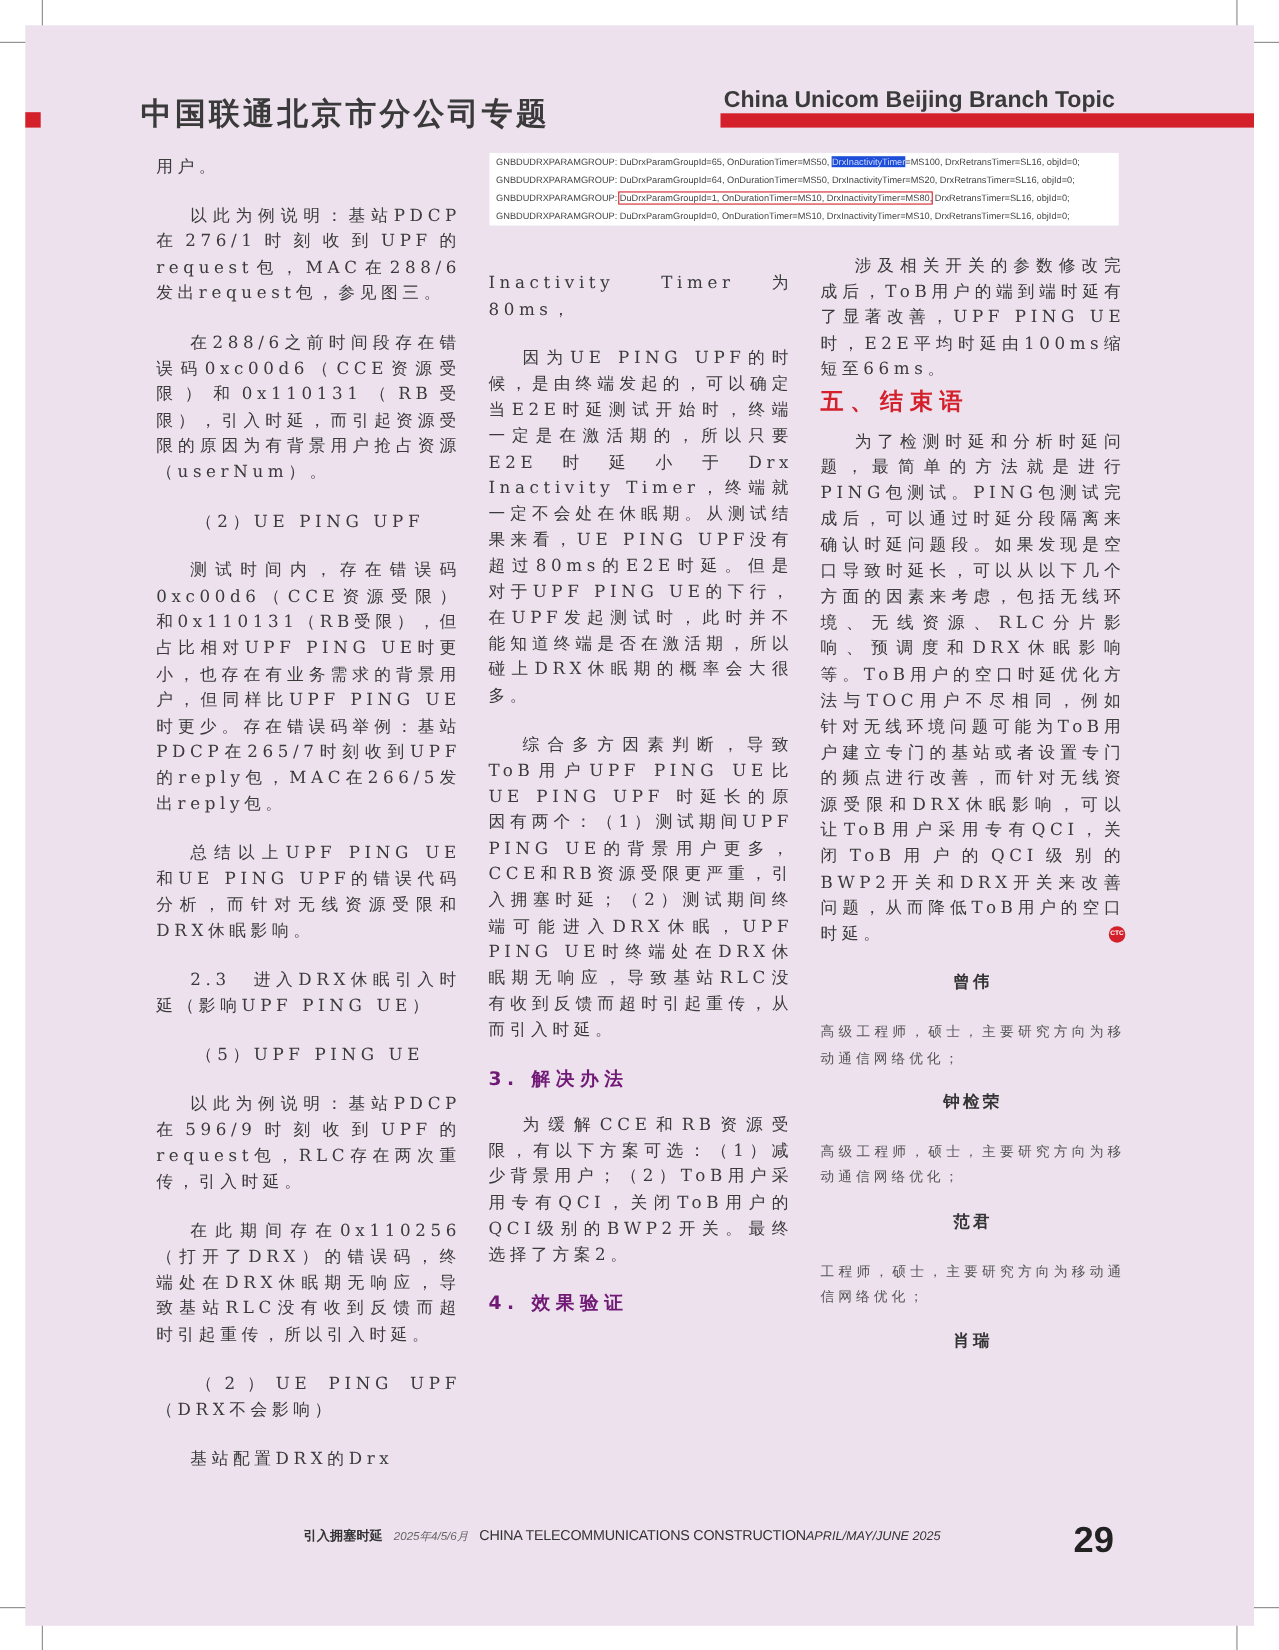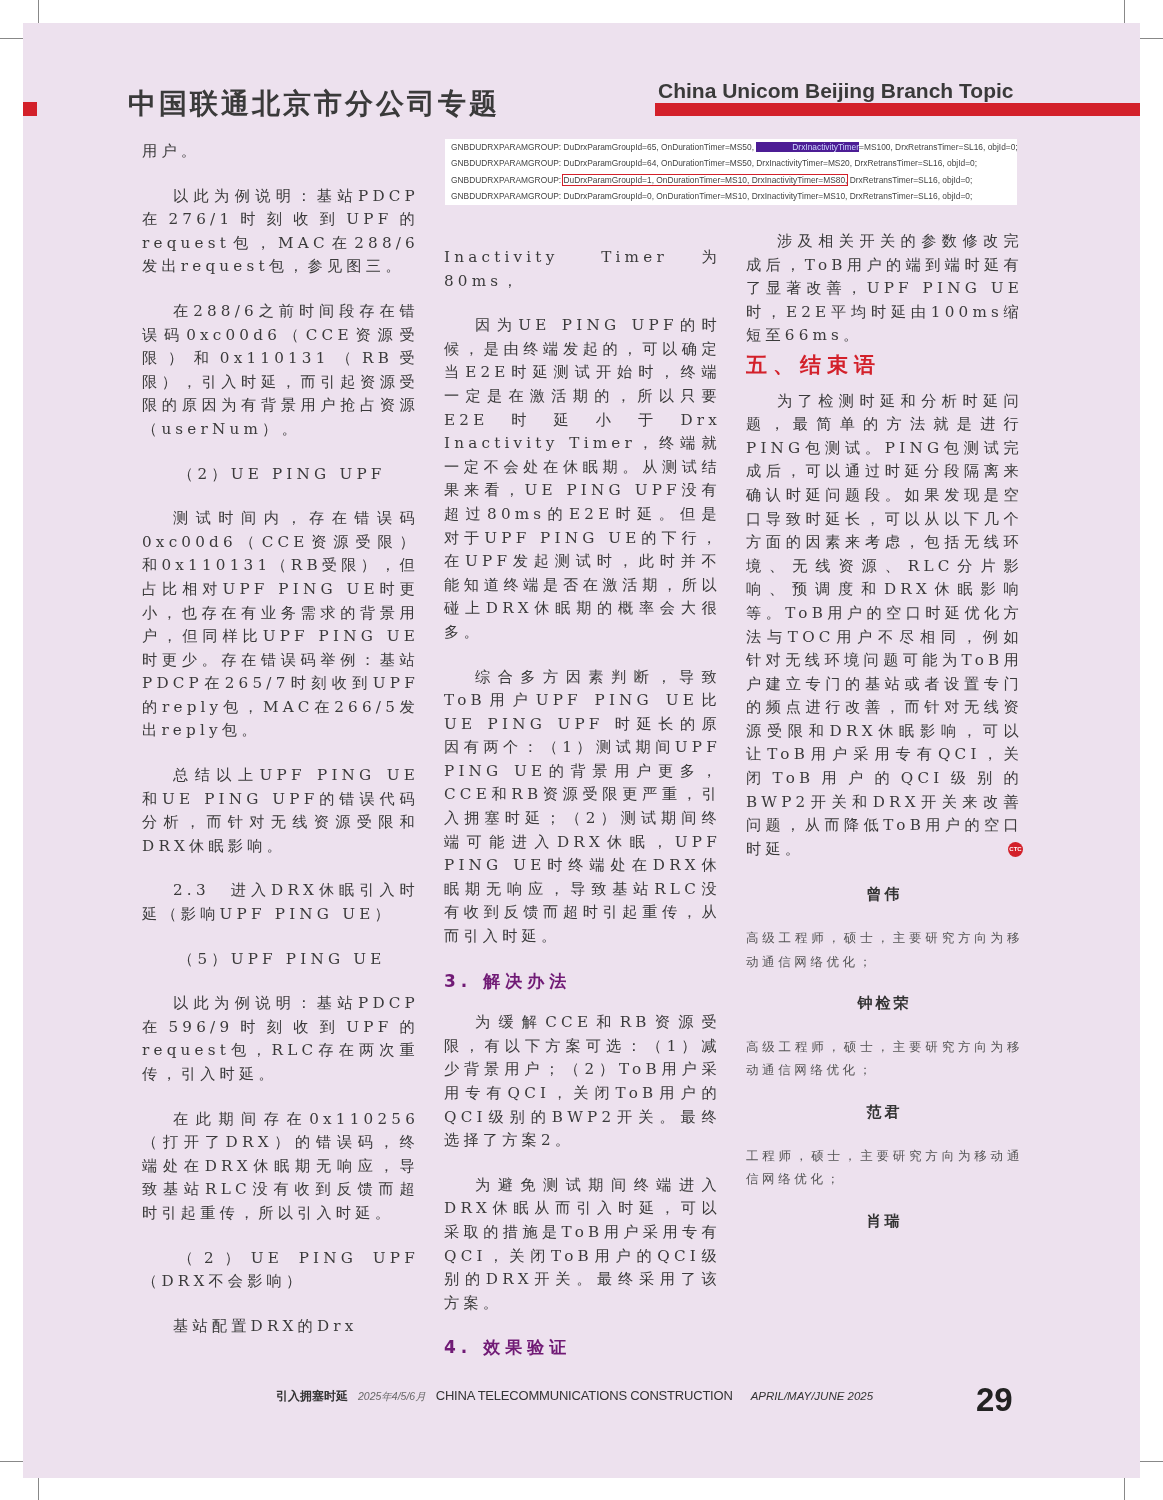--- a/index.html
+++ b/index.html
@@ -23,38 +23,38 @@
   .c3 { left:746px; top:230px; width:277px; }
 
   .h-orange { font-family:"DejaVu Sans", sans-serif; color:#701a75; font-weight:bold; font-size:17px;
               letter-spacing:5px; margin:4px 0 18px 0; }
   .h-red { font-family:"DejaVu Sans", sans-serif; color:#d3202a; font-weight:bold; font-size:21px;
            letter-spacing:6px; margin:0 0 12px 0; }
 
   .figure { position:absolute; left:445px; top:139px; width:572px; height:66px; background:#ffffff; }
   .fig-line { font-family:"Liberation Sans", sans-serif; font-size:8.4px; line-height:16.3px; color:#444;
               white-space:nowrap; padding-left:6px; letter-spacing:0; }
-  .fig-hl { background:#4c1d95; color:#cfd8ff;padding-left:36px; }
+  .fig-hl { background:#1d4ed8; color:#cfd8ff; }
   .fig-box { outline:1.5px solid #d3202a; }
 
   .ctc { display:inline-block; width:15px; height:15px; border-radius:50%; background:#d3202a; color:#fff;
          font-family:"Liberation Sans", sans-serif; font-size:6px; font-weight:bold; line-height:15px;
          text-align:center; letter-spacing:0; float:right; margin-top:4px; text-indent:0; }
 
-  .author-name { font-family:Liberation Sans, sans-serif; font-weight:bold; color:#333; font-size:15px;
+  .author-name { font-family:Liberation Serif, serif; font-weight:bold; color:#333; font-size:15px;
                  letter-spacing:3px; text-align:center; margin:18px 0 20px 0; }
   .author-bio { font-family:"DejaVu Sans", sans-serif; font-size:12.5px; line-height:23.6px; color:#555;
                 letter-spacing:3.6px; margin:0 0 14px 0; }
 
   .footer { position:absolute; top:1388px; left:276px; font-family:"Liberation Sans", sans-serif; color:#333;
             font-size:12.5px; white-space:nowrap; }
   .f-cn { font-family:"DejaVu Sans", sans-serif; font-weight:bold; font-size:12px; }
   .f-date { font-style:italic; color:#666; font-size:10.5px; margin:0 10px 0 10px; }
   .f-en { font-size:13px; letter-spacing:-0.2px; }
-  .f-month { font-style:italic; font-size:11.5px; margin-left:18px; }
+  .f-month { font-style:italic; font-size:11.5px; margin-left:0; }
   .pageno { position:absolute; left:976px; top:1381px; font-family:"Liberation Sans", sans-serif; font-weight:bold;
             font-size:33px; color:#222; }
 </style>
 </head>
 <body>
 
 <div class="crop" style="left:38px;top:0;width:1px;height:27px;"></div>
 <div class="crop" style="left:0;top:38px;width:27px;height:1px;"></div>
 <div class="crop" style="left:1124px;top:0;width:1px;height:27px;"></div>
 <div class="crop" style="left:1136px;top:38px;width:27px;height:1px;"></div>
@@ -91,21 +91,20 @@
   <p class="sub">（2）UE PING UPF（DRX不会影响）</p>
   <p class="ind">基站配置DRX的Drx</p>
 </div>
 
 <div class="col c2">
   <p>Inactivity Timer为80ms，</p>
   <p class="ind">因为UE PING UPF的时候，是由终端发起的，可以确定当E2E时延测试开始时，终端一定是在激活期的，所以只要E2E时延小于Drx Inactivity Timer，终端就一定不会处在休眠期。从测试结果来看，UE PING UPF没有超过80ms的E2E时延。但是对于UPF PING UE的下行，在UPF发起测试时，此时并不能知道终端是否在激活期，所以碰上DRX休眠期的概率会大很多。</p>
   <p class="ind">综合多方因素判断，导致ToB用户UPF PING UE比UE PING UPF 时延长的原因有两个：（1）测试期间UPF PING UE的背景用户更多，CCE和RB资源受限更严重，引入拥塞时延；（2）测试期间终端可能进入DRX休眠，UPF PING UE时终端处在DRX休眠期无响应，导致基站RLC没有收到反馈而超时引起重传，从而引入时延。</p>
   <div class="h-orange">3. 解决办法</div>
   <p class="ind">为缓解CCE和RB资源受限，有以下方案可选：（1）减少背景用户；（2）ToB用户采用专有QCI，关闭ToB用户的QCI级别的BWP2开关。最终选择了方案2。</p>
-  <p class="ind">为避免测试期间终端进入DRX休眠从而引入时延，可以采取的措施是ToB用户采用专有QCI，关闭ToB用户的QCI级别的DRX开关。最终采用了该方案。</p>
   <div class="h-orange">4. 效果验证</div>
 </div>
 
 <div class="col c3">
   <p class="ind" style="margin-bottom:6px;">涉及相关开关的参数修改完成后，ToB用户的端到端时延有了显著改善，UPF PING UE时，E2E平均时延由100ms缩短至66ms。</p>
   <div class="h-red">五、结束语</div>
   <p class="ind"><span>为了检测时延和分析时延问题，最简单的方法就是进行PING包测试。PING包测试完成后，可以通过时延分段隔离来确认时延问题段。如果发现是空口导致时延长，可以从以下几个方面的因素来考虑，包括无线环境、无线资源、RLC分片影响、预调度和DRX休眠影响等。ToB用户的空口时延优化方法与TOC用户不尽相同，例如针对无线环境问题可能为ToB用户建立专门的基站或者设置专门的频点进行改善，而针对无线资源受限和DRX休眠影响，可以让ToB用户采用专有QCI，关闭ToB用户的QCI级别的BWP2开关和DRX开关来改善问题，从而降低ToB用户的空口时延。</span><span class="ctc">CTC</span></p>
 
   <div class="author-name">曾伟</div>
   <div class="author-bio">高级工程师，硕士，主要研究方向为移动通信网络优化；</div>

